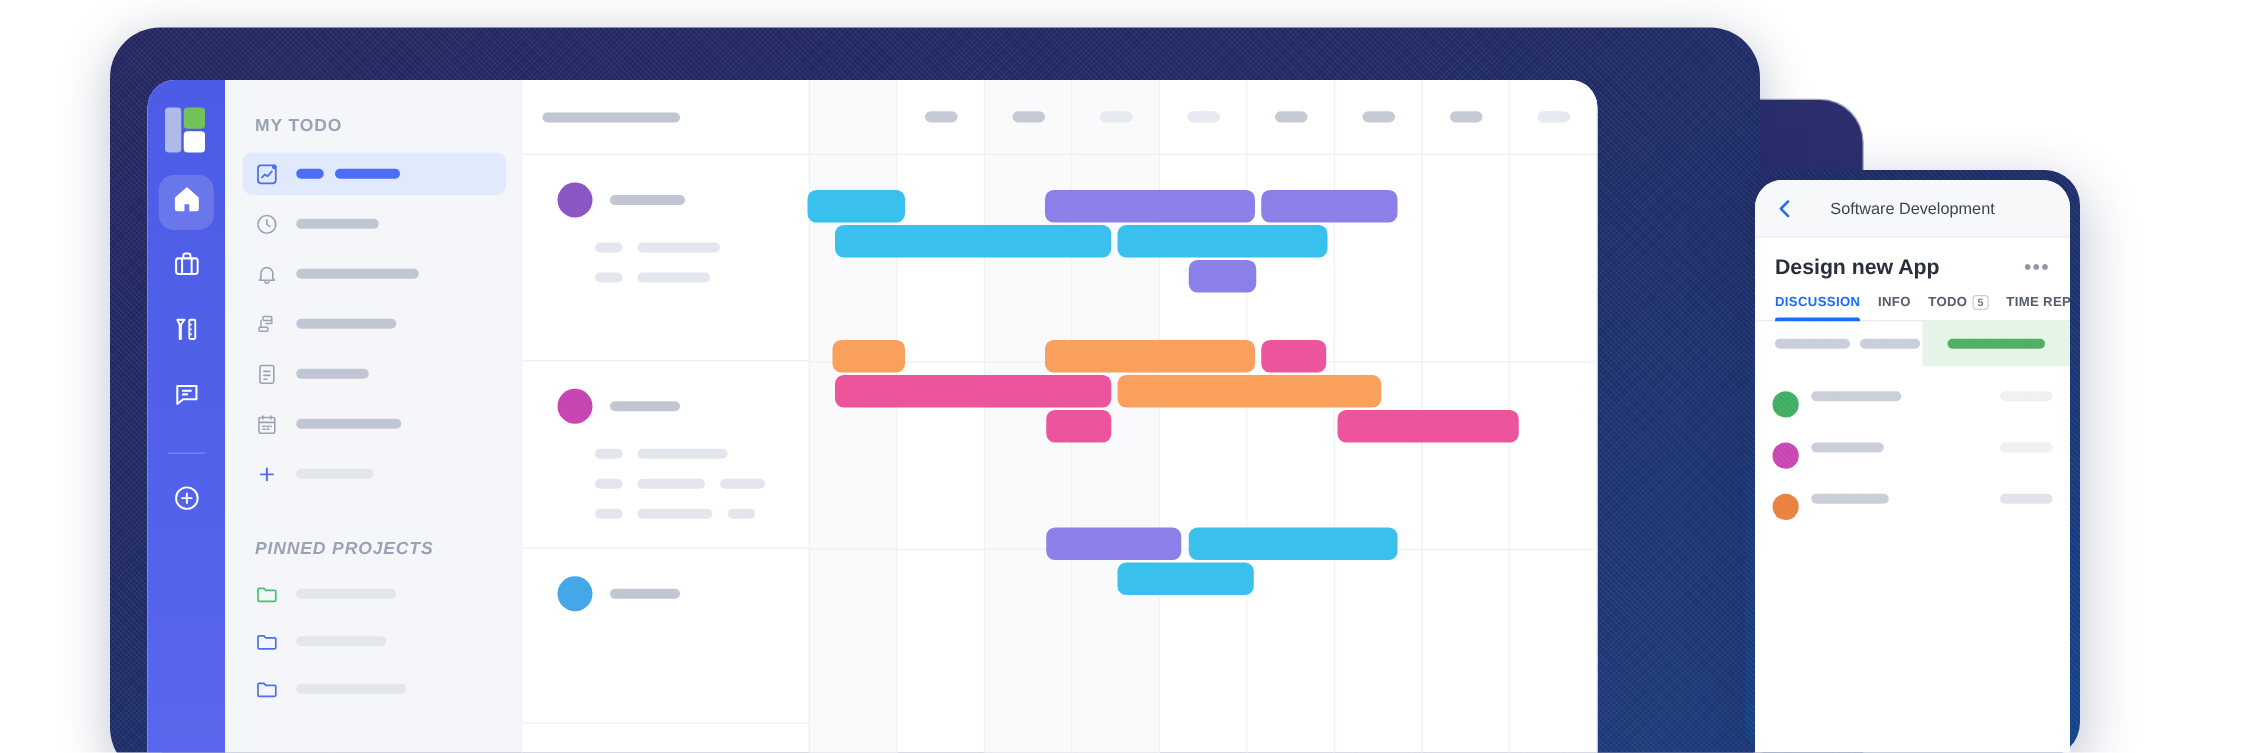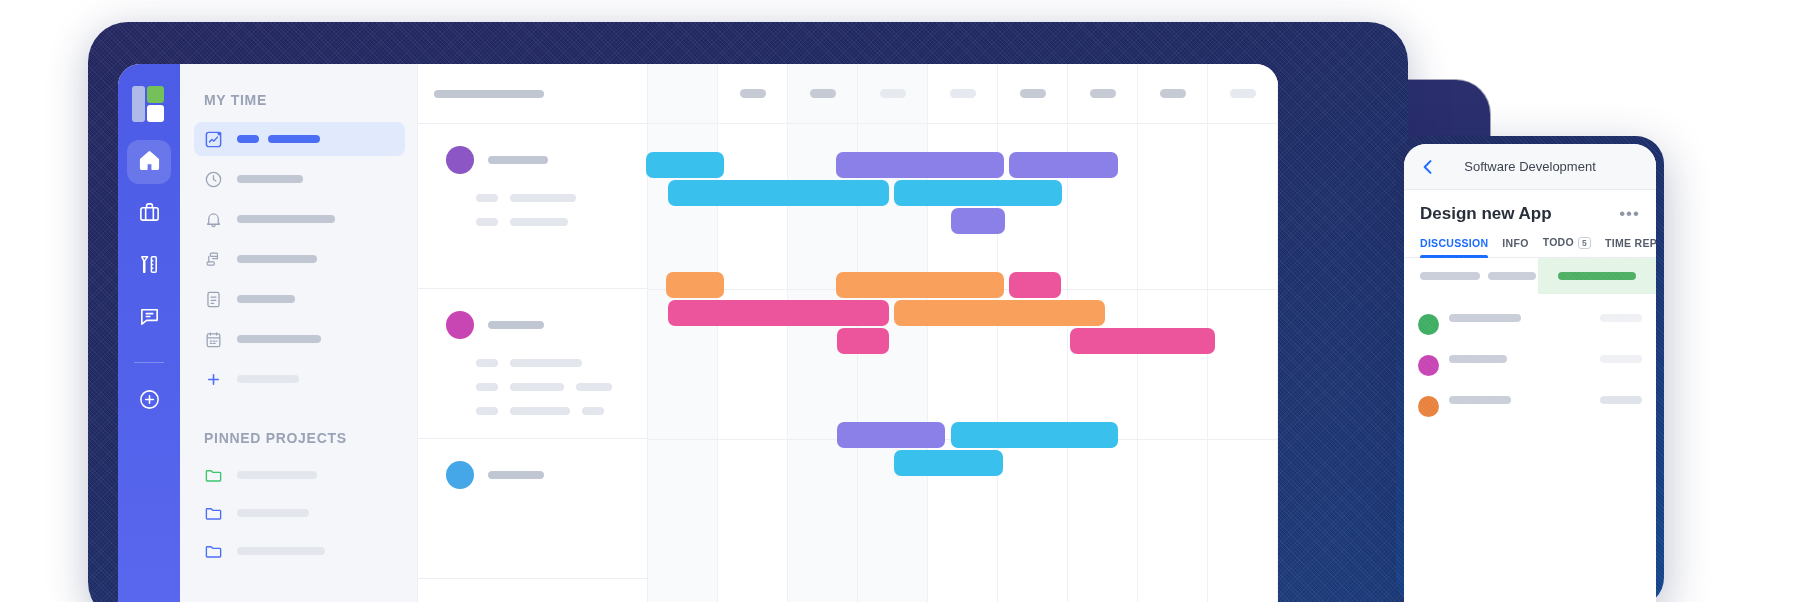--- a/index.html
+++ b/index.html
@@ -73,21 +73,21 @@
     display:flex; align-items:center; gap:14px; height: 34px;
     padding: 0 10px; border-radius: 8px; margin: 0 -10px 6px -10px; cursor:pointer;
   }
   .nav-item.active { background: #e1e9fd; }
   .nav-icon { width: 19px; height:19px; flex:0 0 19px; display:flex; align-items:center; justify-content:center; }
   .nav-icon svg { width:19px; height:19px; }
   .bar { height: 8px; border-radius: 4px; background: #c0c6d2; }
   .bar.light { background: #e3e6ec; }
   .bar.blue  { background: #4c6ef5; }
   .pill-row { display:flex; gap:9px; align-items:center; }
-  .side-title.second { margin-top: 34px; }
+  .side-title.second { margin-top: 34px; font-style: italic; }
   .proj-item { display:flex; align-items:center; gap:14px; height:30px; margin-bottom: 8px; cursor:pointer; }
 
   
   .gantt { flex: 1; display:flex; flex-direction: column; background:#fff; min-width:0; }
   .gantt-body { display:flex; flex:1; min-height:0; }
   .tasks { width: 230px; flex: 0 0 230px; border-right:1px solid #edeff3; }
   .task-head { height: 60px; border-bottom:1px solid #edeff3; display:flex; align-items:center; padding-left: 16px; }
   .task-row { border-bottom:1px solid #edeff3; padding: 22px 0 0 28px; }
   .task-top { display:flex; align-items:center; gap: 14px; margin-bottom: 20px; }
   .avatar { width: 28px; height:28px; border-radius:50%; flex:0 0 28px; position:relative; overflow:hidden; }
@@ -215,21 +215,21 @@
         <span>
           <svg viewBox="0 0 24 24" fill="none" stroke="#fff" stroke-width="1.6">
             <circle cx="12" cy="12" r="9"></circle>
               <path d="M12 8v8M8 12h8" stroke-linecap="round"></path>
           </svg>
         </span>
       </div>
     </div>
 
     <div class="side">
-      <div class="side-title">MY TIME</div>
+      <div class="side-title">MY TODO</div>
 
       <div class="nav-item active">
         <span class="nav-icon">
           <svg viewBox="0 0 24 24" fill="none" stroke="#4c6ef5" stroke-width="1.8" stroke-linejoin="round">
             <rect x="3" y="3" width="18" height="18" rx="3"></rect>
             <path d="M7 15l3-3 2.5 2L17 9" stroke-linecap="round"></path>
             <circle cx="19.5" cy="4.5" r="2.4" fill="#4c6ef5" stroke="none"></circle>
           </svg>
         </span>
         <span class="pill-row">

